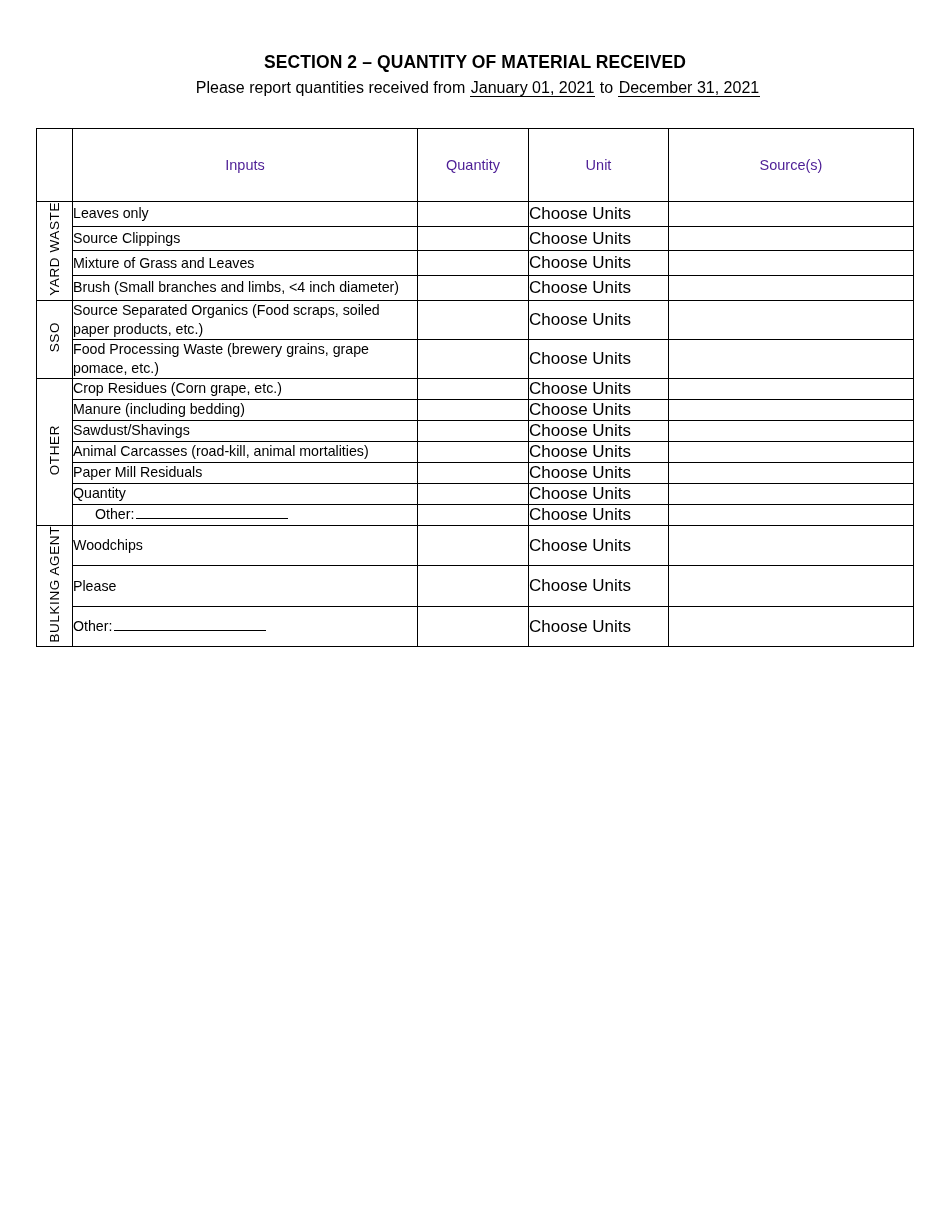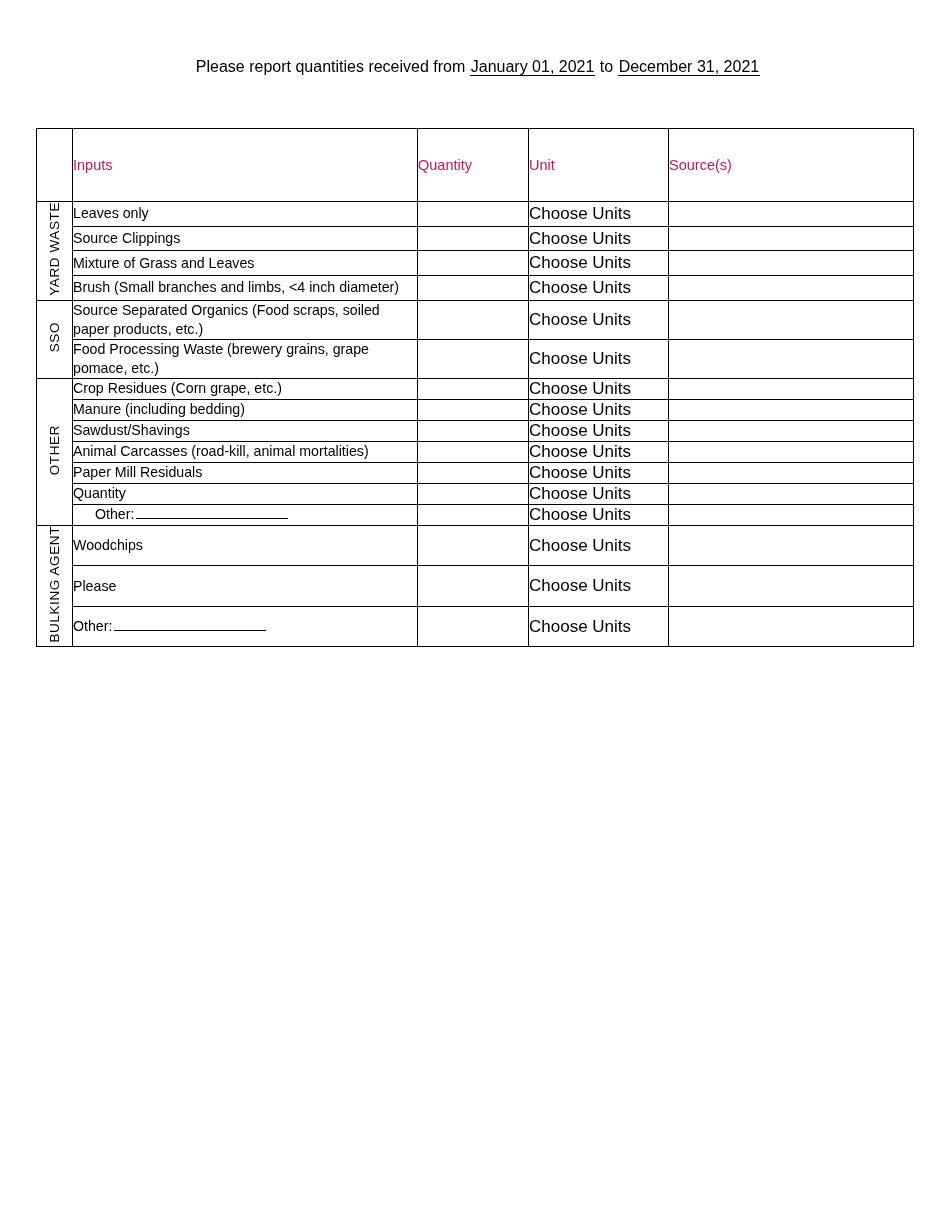--- a/index.html
+++ b/index.html
@@ -73,23 +73,23 @@
   
   col.c-band    { width: 36px; }
   col.c-inputs  { width: 345px; }
   col.c-qty     { width: 111px; }
   col.c-unit    { width: 140px; }
   col.c-source  { width: 245px; }
 
   
   .hdr-cell {
     height: 72px;
-    text-align: left;
+    text-align: center;
     font-size: 14.5px;
-    color: #be185d;
+    color: #4c1d95;
   }
   .hdr-blank { border-right: 1.3px solid #000; }
 
   
   .band-cell {
     text-align: center;
     vertical-align: middle;
     padding: 0;
     position: relative;
   }
@@ -134,20 +134,21 @@
     vertical-align: baseline;
     margin-left: 2px;
   }
 </style>
 </head>
 <body>
 
 <div class="page">
 
   <div class="heading">
+    <div class="doc-title">SECTION 2 – QUANTITY OF MATERIAL RECEIVED</div>
     <div class="doc-subtitle"><span>Please report quantities received from </span><span class="date-field">January 01, 2021</span><span> to </span><span class="date-field">December 31, 2021</span></div>
   </div>
 
   <div class="table-wrap">
     <table class="form-table">
       <colgroup>
         <col class="c-band">
         <col class="c-inputs">
         <col class="c-qty">
         <col class="c-unit">

